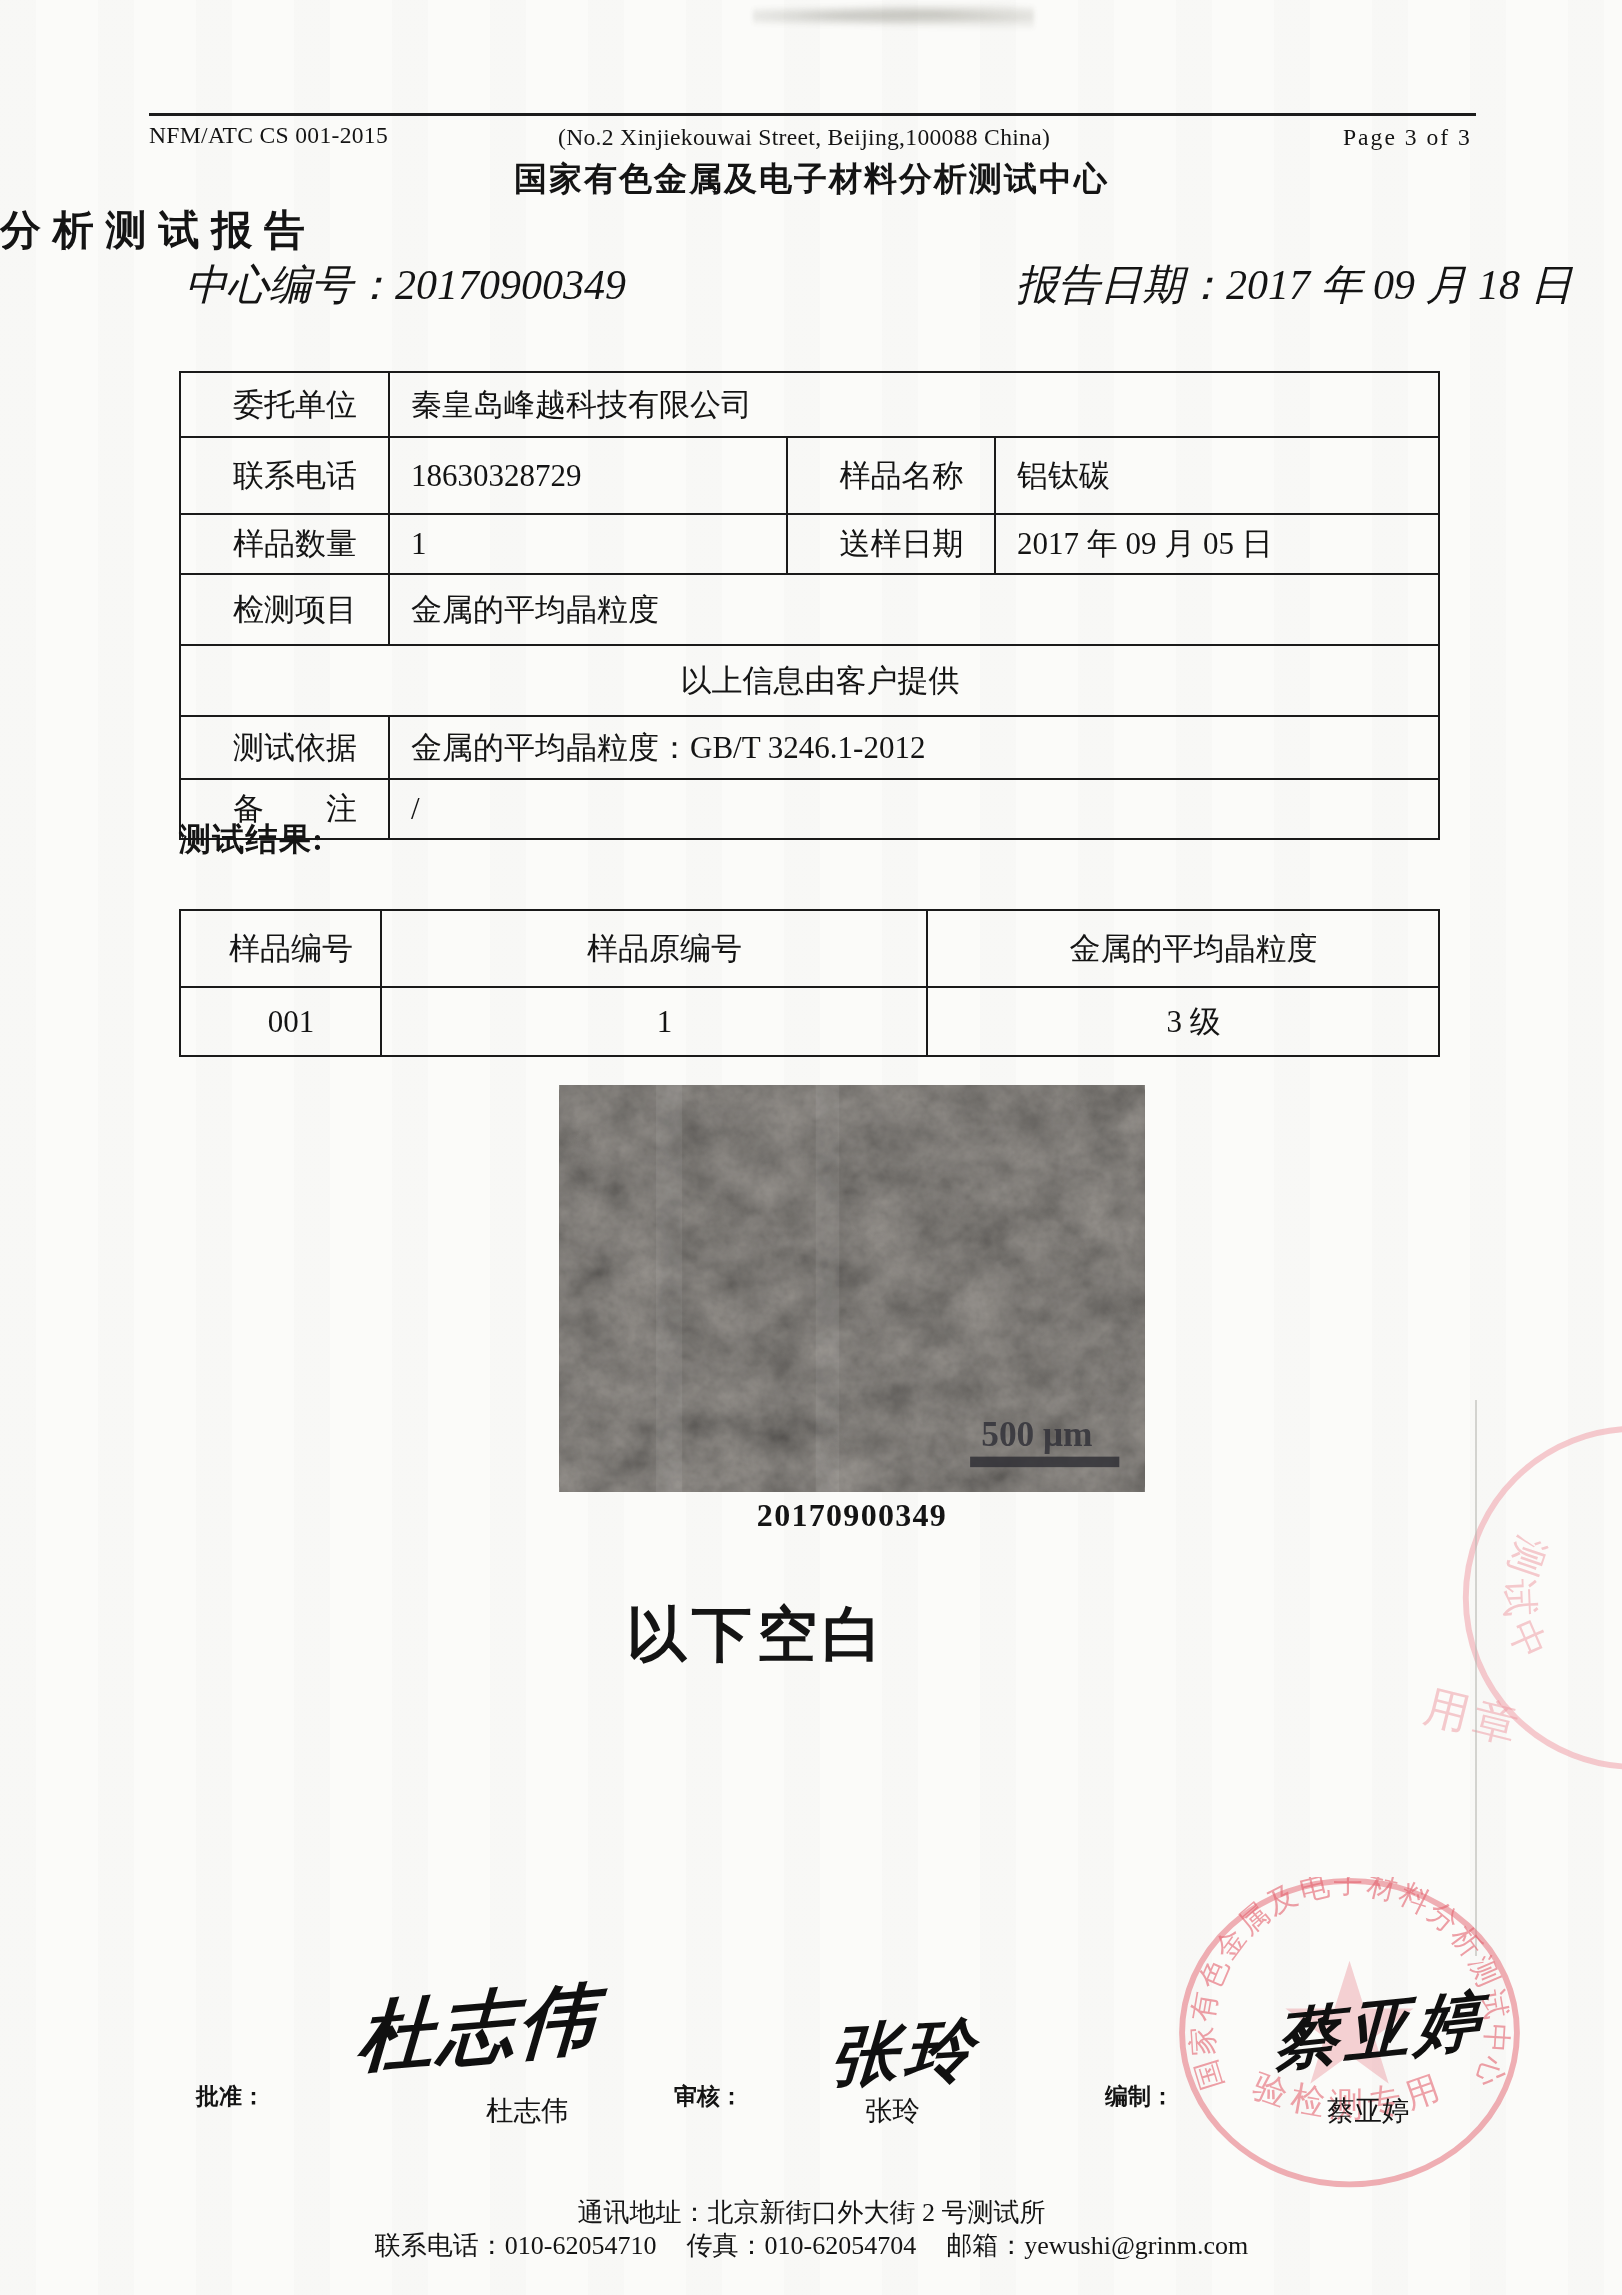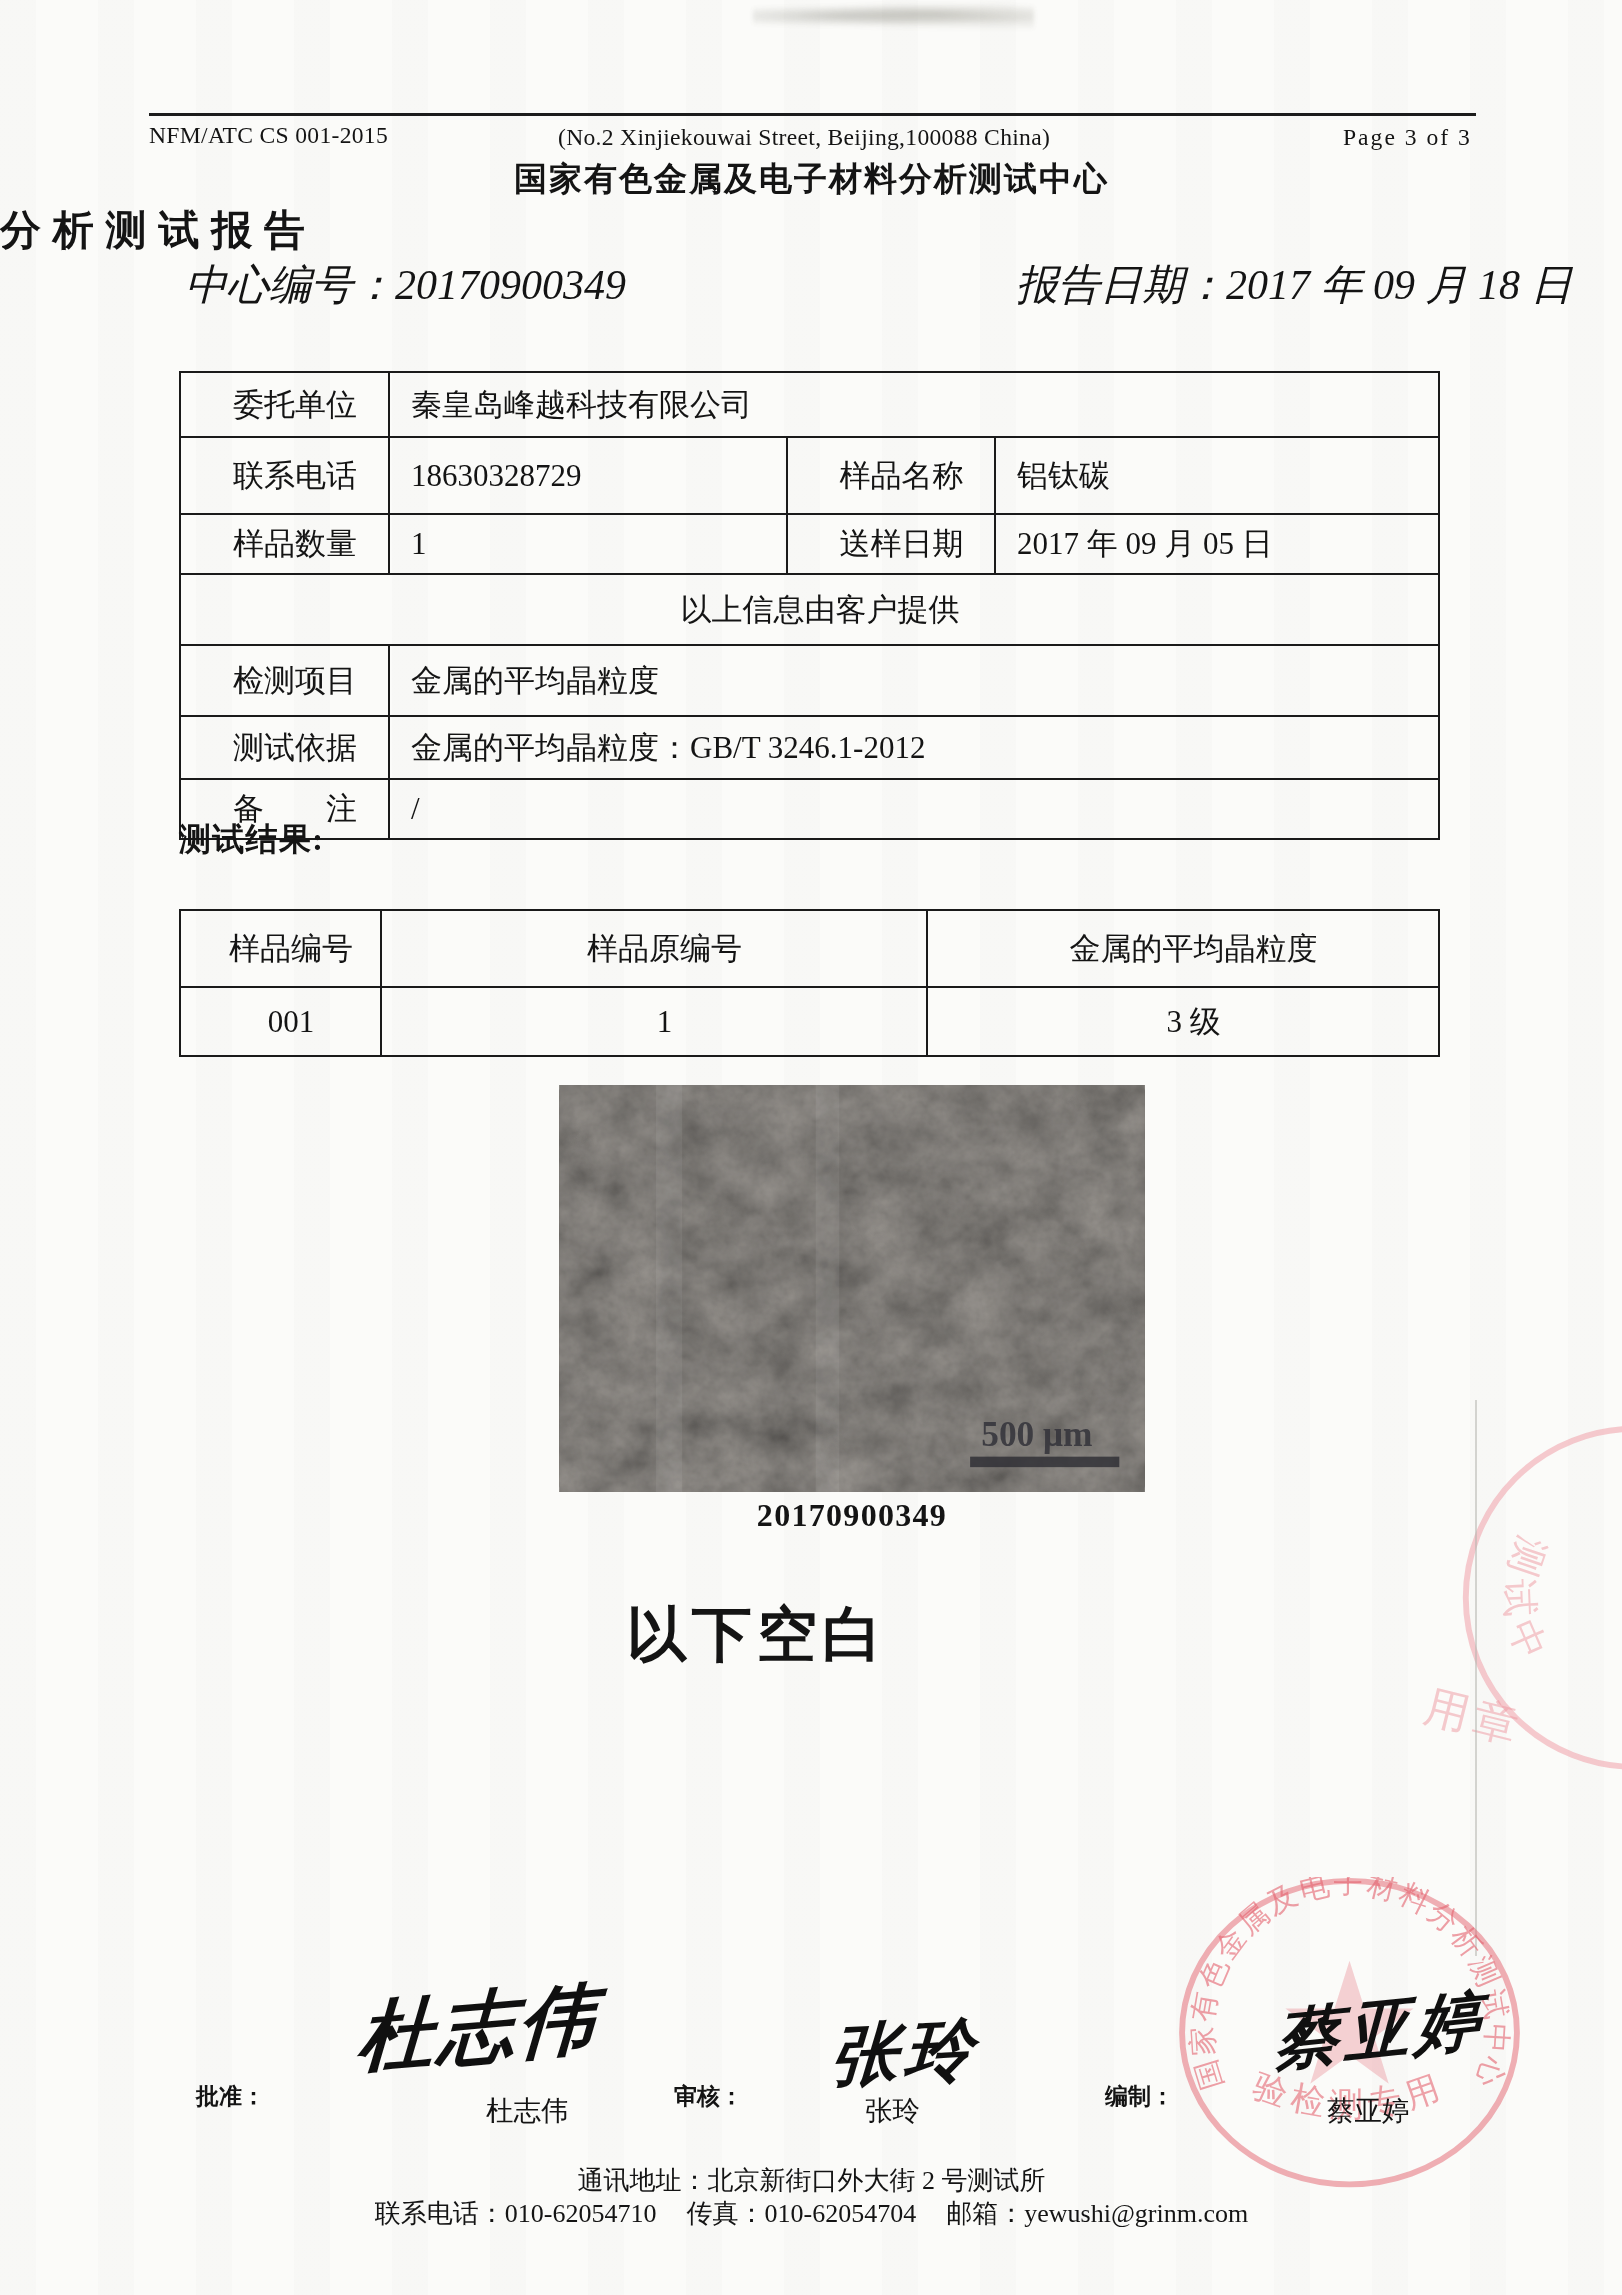--- a/index.html
+++ b/index.html
@@ -49,21 +49,21 @@
   .sig-print{font-size:27.5px;white-space:nowrap;}
   .sig-hand{
     font-family:"DejaVu Serif", serif;
     font-style:italic;font-weight:bold;
     white-space:nowrap;color:#101010;
   }
   .sig-hand-1{left:357px;top:1977px;font-size:77px;transform:rotate(-5deg) skewX(-8deg);letter-spacing:3.9px;}
   .sig-hand-2{left:830px;top:2008px;font-size:68px;transform:rotate(-3deg) skewX(-6deg);letter-spacing:6.5px;}
   .sig-hand-3{left:1275px;top:1986px;font-size:65px;transform:rotate(-6deg) skewX(-8deg);letter-spacing:5.2px;}
 
-  .footer{left:0;width:1623px;text-align:center;font-size:26px;white-space:nowrap;}
+  .footer{left:0;width:1623px;text-align:center;font-size:26px;white-space:nowrap;margin-top:32px;}
   .footer span{margin:0 11.8px;}
 
   .grayline{left:1475px;top:1400px;width:2px;height:556px;background:#b4b4ae;opacity:.55;}
 
   svg text{font-family:"Liberation Serif", serif;}
 </style>
 </head>
 <body>
 
 <div class="page">
@@ -100,25 +100,25 @@
         <td class="lbl">样品名称</td>
         <td>铝钛碳</td>
       </tr>
       <tr style="height:60px">
         <td class="lbl">样品数量</td>
         <td>1</td>
         <td class="lbl">送样日期</td>
         <td>2017 年 09 月 05 日</td>
       </tr>
       <tr style="height:71px">
-        <td colspan="4" class="ctr">以上信息由客户提供</td>
-      </tr>
-      <tr style="height:71px">
         <td class="lbl">检测项目</td>
         <td colspan="3">金属的平均晶粒度</td>
+      </tr>
+      <tr style="height:71px">
+        <td colspan="4" class="ctr">以上信息由客户提供</td>
       </tr>
       <tr style="height:63px">
         <td class="lbl">测试依据</td>
         <td colspan="3">金属的平均晶粒度：GB/T 3246.1-2012</td>
       </tr>
       <tr style="height:60px">
         <td class="lbl">备　　注</td>
         <td colspan="3">/</td>
       </tr>
     </tbody>

